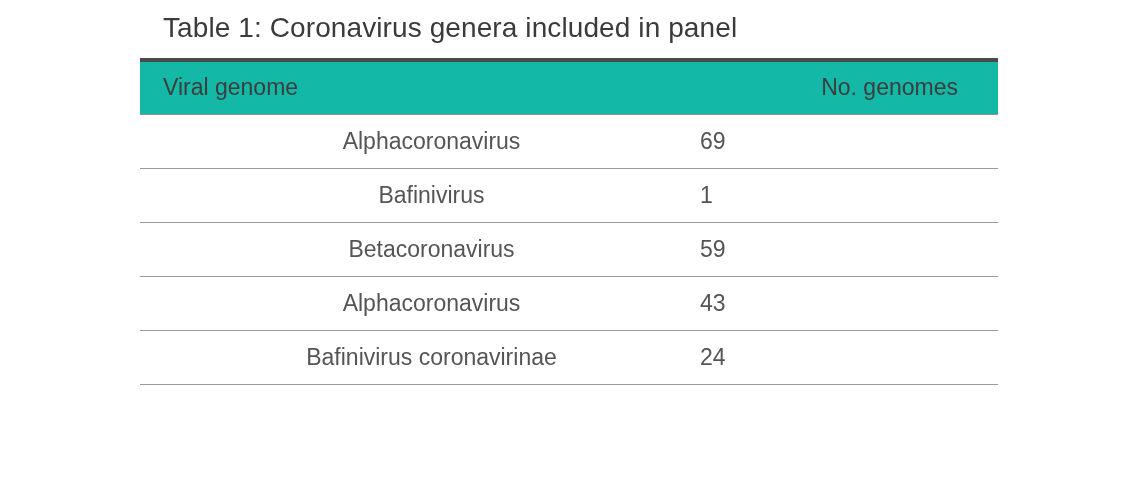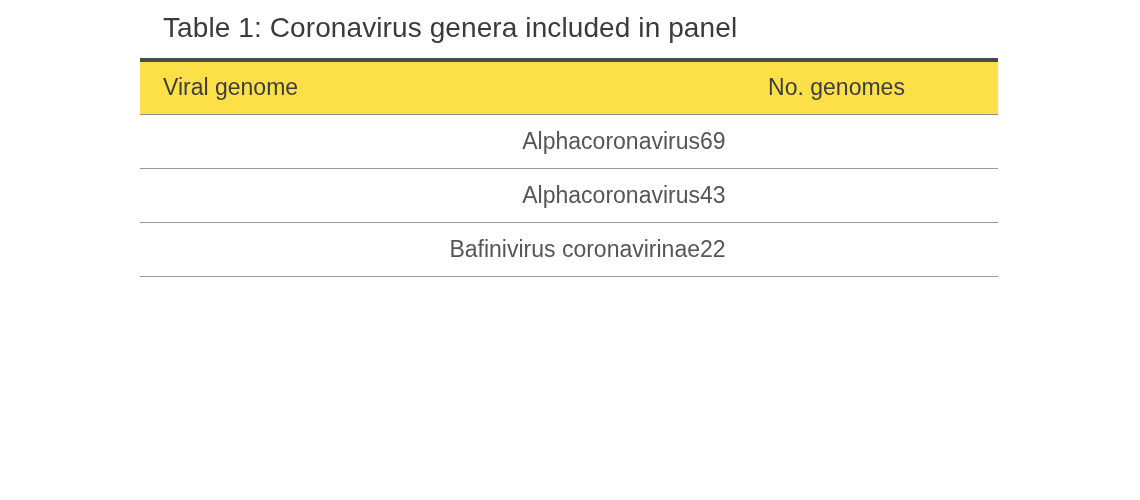--- a/index.html
+++ b/index.html
@@ -37,47 +37,47 @@
   }
   table.data-table {
     width: 858px;
     border-collapse: collapse;
     table-layout: fixed;
   }
   table.data-table col.col-genome { width: 560px; }
   table.data-table col.col-count  { width: 298px; }
 
   table.data-table thead tr {
-    background: #fde047;
+    background: #14b8a6;
   }
   table.data-table thead th {
     font-weight: 400;
     font-size: 23px;
     color: #3d3d3d;
     padding: 12px 0 13px 0;
     border-top: 4px solid #4a4a4a;
     border-bottom: 1px solid #8e8e8e;
   }
   table.data-table thead th.th-genome {
     text-align: left;
     padding-left: 23px;
   }
   table.data-table thead th.th-count {
-    text-align: center;
-    padding-right: 25px;
+    text-align: right;
+    padding-right: 40px;
   }
   table.data-table tbody td {
     font-size: 23px;
     color: #555555;
     padding: 13px 0 13px 0;
     border-bottom: 1px solid #9a9a9a;
     background: #ffffff;
   }
   table.data-table tbody td.cell-genome {
-    text-align: right;
+    text-align: center;
     padding-left: 23px;
   }
   table.data-table tbody td.cell-count {
     text-align: left;
     padding-right: 48px;
   }
   table.data-table tbody tr.total-row td {
     color: #2f2f2f;
     border-bottom: 1px solid #9a9a9a;
     border-top: 1px solid #9a9a9a;
@@ -101,24 +101,32 @@
           <th class="th-genome">Viral genome</th>
           <th class="th-count">No. genomes</th>
         </tr>
       </thead>
       <tbody>
         <tr>
           <td class="cell-genome">Alphacoronavirus</td>
           <td class="cell-count">69</td>
         </tr>
         <tr>
+          <td class="cell-genome">Bafinivirus</td>
+          <td class="cell-count">1</td>
+        </tr>
+        <tr>
+          <td class="cell-genome">Betacoronavirus</td>
+          <td class="cell-count">59</td>
+        </tr>
+        <tr>
           <td class="cell-genome">Alphacoronavirus</td>
           <td class="cell-count">43</td>
         </tr>
         <tr>
           <td class="cell-genome">Bafinivirus coronavirinae</td>
-          <td class="cell-count">22</td>
+          <td class="cell-count">24</td>
         </tr>
       </tbody>
     </table>
   </div>
 
 </div>
 
 </body></html>

